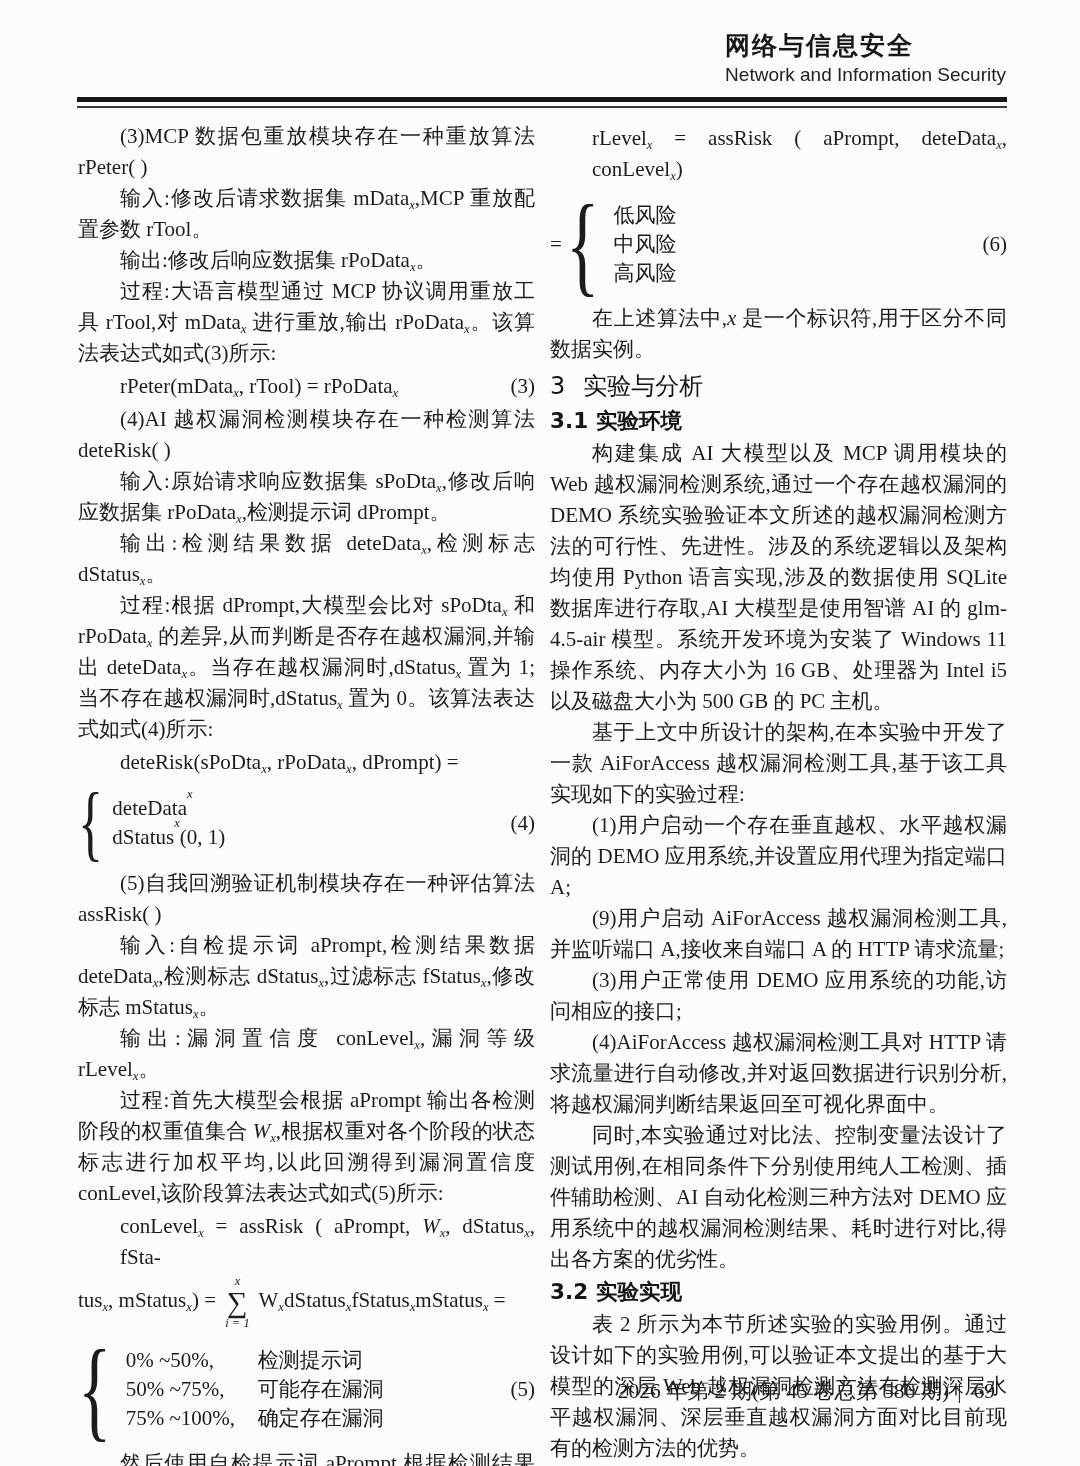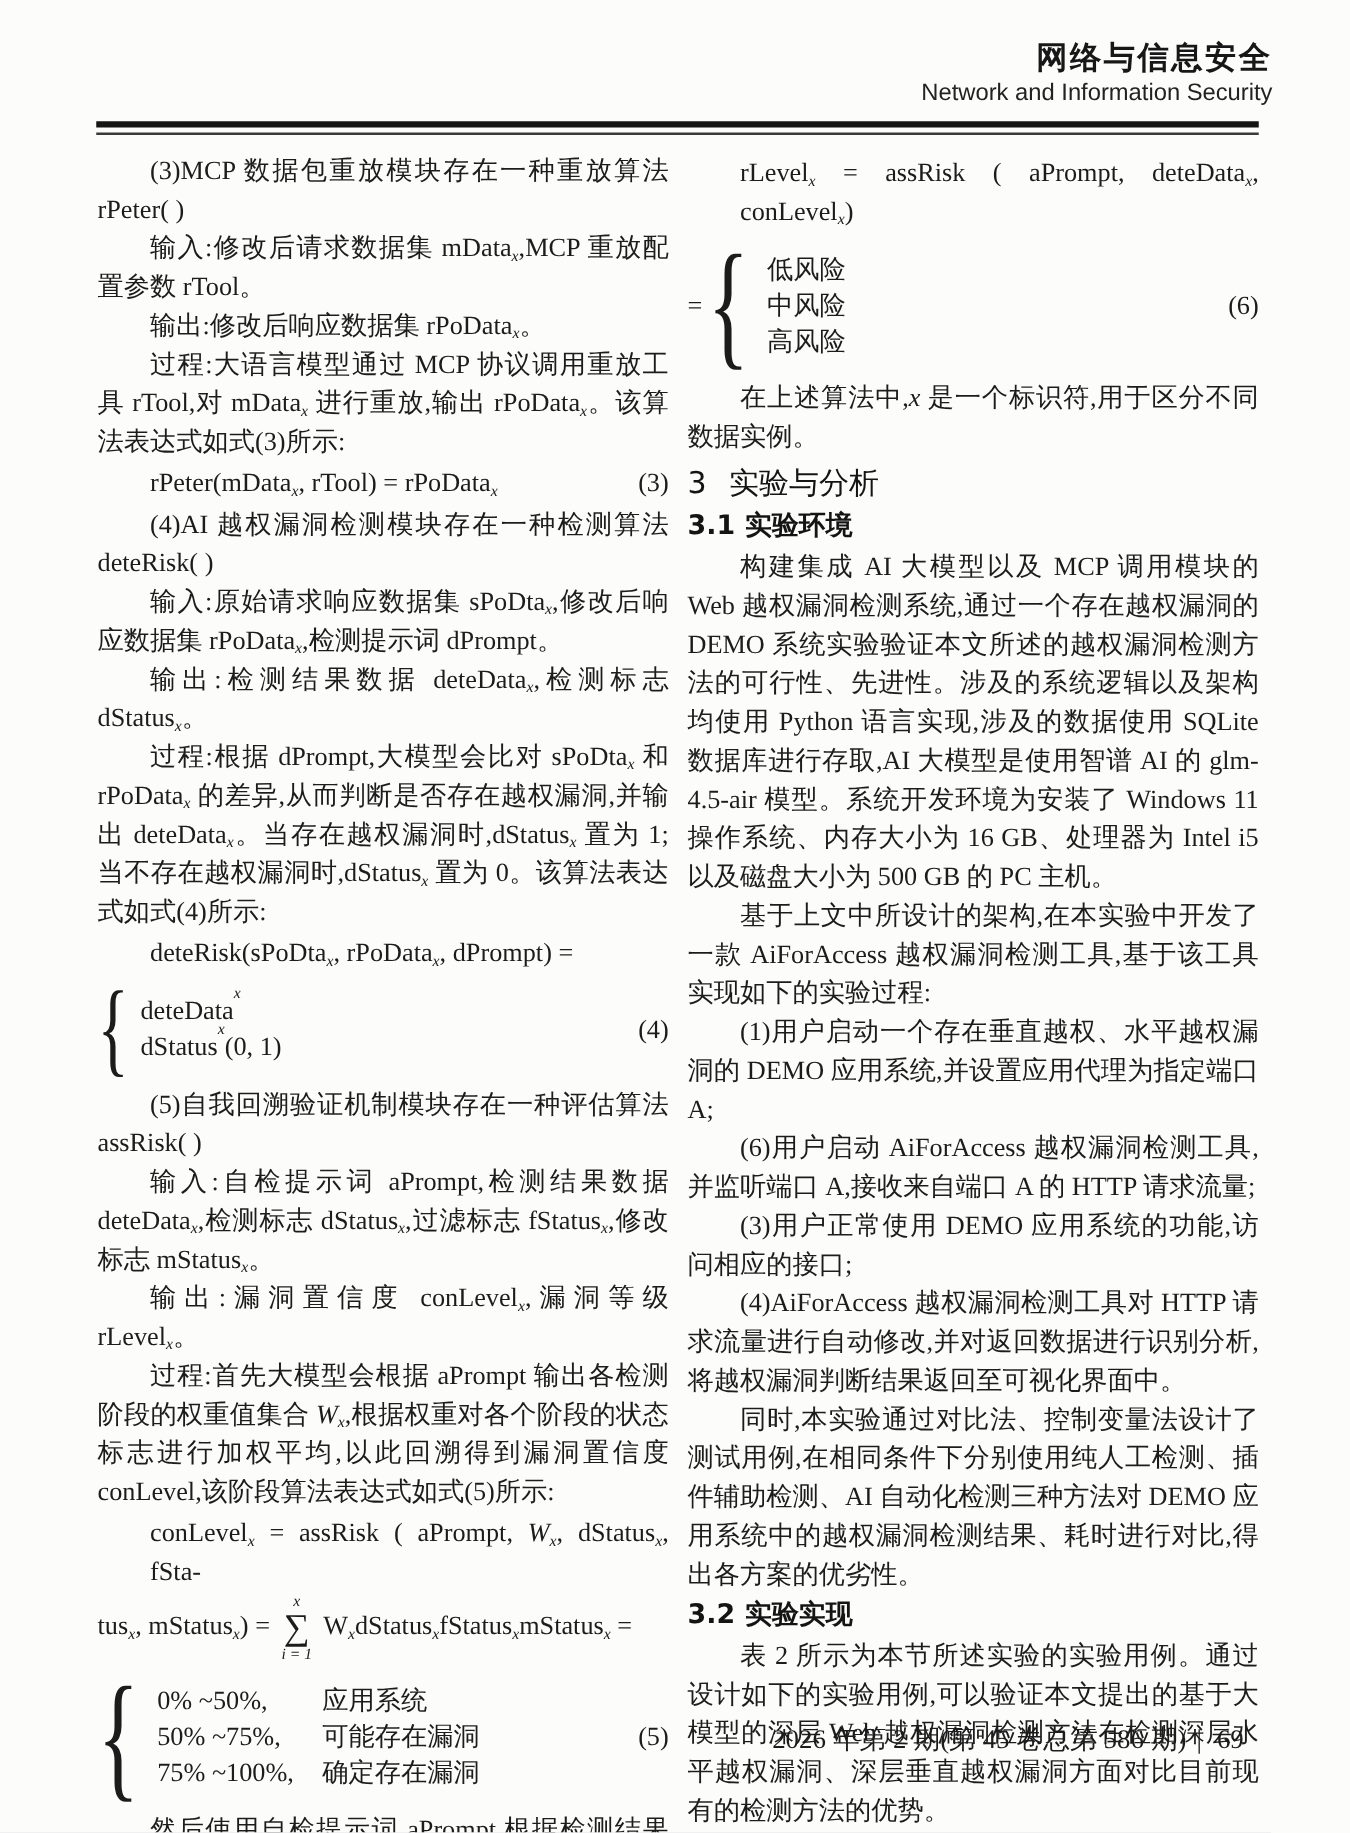--- a/index.html
+++ b/index.html
@@ -1,20 +1,20 @@
 <!DOCTYPE html>
 <html><head>
 <meta charset="utf-8">
 <style>
   html,body{margin:0;padding:0;background:#e8e8e8;}
   .page{position:relative;width:1080px;height:1466px;margin:0 auto;background:#fcfcfb;
         font-family:"Liberation Serif","DejaVu Serif",serif;color:#1c1c1c;overflow:hidden;}
 
   
-  .hdr{position:absolute;top:30px;right:62px;text-align:right;}
+  .hdr{position:absolute;top:30px;right:74px;}
   .hdr-cn{font-family:"DejaVu Sans","Liberation Sans",sans-serif;font-weight:bold;
           font-size:25px;line-height:32px;letter-spacing:2px;color:#171717;}
   .hdr-en{font-family:"Liberation Sans","DejaVu Sans",sans-serif;font-size:19px;
           line-height:26px;color:#222;}
   .rule-thick{position:absolute;top:97px;left:77px;width:930px;height:5px;background:#151515;}
   .rule-thin{position:absolute;top:106px;left:77px;width:930px;height:2px;background:#3a3a3a;}
 
   
   .col{position:absolute;top:121px;width:457px;font-size:21px;line-height:31px;
        text-align:justify;text-justify:inter-ideograph;}
@@ -106,21 +106,21 @@
             <span class="lim">x</span>
             <span class="sig">∑</span>
             <span class="lim">i = 1</span>
           </span> W<sub>x</sub>dStatus<sub>x</sub>fStatus<sub>x</sub>mStatus<sub>x</sub> =</span>
       </div>
       <div class="cases">
         <span class="brace b3">{</span>
         <div class="lines">
           <div class="case-line">
             <span class="c">0% ~50%,</span>
-            <span class="d">应用系统</span>
+            <span class="d">检测提示词</span>
           </div>
           <div class="case-line">
             <span class="c">50% ~75%,</span>
             <span class="d">可能存在漏洞</span>
           </div>
           <div class="case-line">
             <span class="c">75% ~100%,</span>
             <span class="d">确定存在漏洞</span>
           </div>
         </div>
@@ -141,21 +141,21 @@
           <div class="case-line">高风险</div>
         </div>
         <span class="eqno">(6)</span>
       </div>
       <p class="para">在上述算法中,<i>x</i> 是一个标识符,用于区分不同数据实例。</p>
       <div class="h1"><span class="num">3</span><span>实验与分析</span></div>
       <div class="h2"><span class="num">3.1</span><span>实验环境</span></div>
       <p class="para">构建集成 AI 大模型以及 MCP 调用模块的 Web 越权漏洞检测系统,通过一个存在越权漏洞的 DEMO 系统实验验证本文所述的越权漏洞检测方法的可行性、先进性。涉及的系统逻辑以及架构均使用 Python 语言实现,涉及的数据使用 SQLite 数据库进行存取,AI 大模型是使用智谱 AI 的 glm-4.5-air 模型。系统开发环境为安装了 Windows 11 操作系统、内存大小为 16 GB、处理器为 Intel i5 以及磁盘大小为 500 GB 的 PC 主机。</p>
       <p class="para">基于上文中所设计的架构,在本实验中开发了一款 AiForAccess 越权漏洞检测工具,基于该工具实现如下的实验过程:</p>
       <p class="para">(1)用户启动一个存在垂直越权、水平越权漏洞的 DEMO 应用系统,并设置应用代理为指定端口 A;</p>
-      <p class="para">(6)用户启动 AiForAccess 越权漏洞检测工具,并监听端口 A,接收来自端口 A 的 HTTP 请求流量;</p>
+      <p class="para">(9)用户启动 AiForAccess 越权漏洞检测工具,并监听端口 A,接收来自端口 A 的 HTTP 请求流量;</p>
       <p class="para">(3)用户正常使用 DEMO 应用系统的功能,访问相应的接口;</p>
       <p class="para">(4)AiForAccess 越权漏洞检测工具对 HTTP 请求流量进行自动修改,并对返回数据进行识别分析,将越权漏洞判断结果返回至可视化界面中。</p>
       <p class="para">同时,本实验通过对比法、控制变量法设计了测试用例,在相同条件下分别使用纯人工检测、插件辅助检测、AI 自动化检测三种方法对 DEMO 应用系统中的越权漏洞检测结果、耗时进行对比,得出各方案的优劣性。</p>
       <div class="h2"><span class="num">3.2</span><span>实验实现</span></div>
       <p class="para">表 2 所示为本节所述实验的实验用例。通过设计如下的实验用例,可以验证本文提出的基于大模型的深层 Web 越权漏洞检测方法在检测深层水平越权漏洞、深层垂直越权漏洞方面对比目前现有的检测方法的优势。</p>
     </div>
 
   <div class="footer">
     <span>2026 年第 2 期(第 45 卷总第 586 期)</span><span class="sep">|</span><span>69</span>
   </div>

